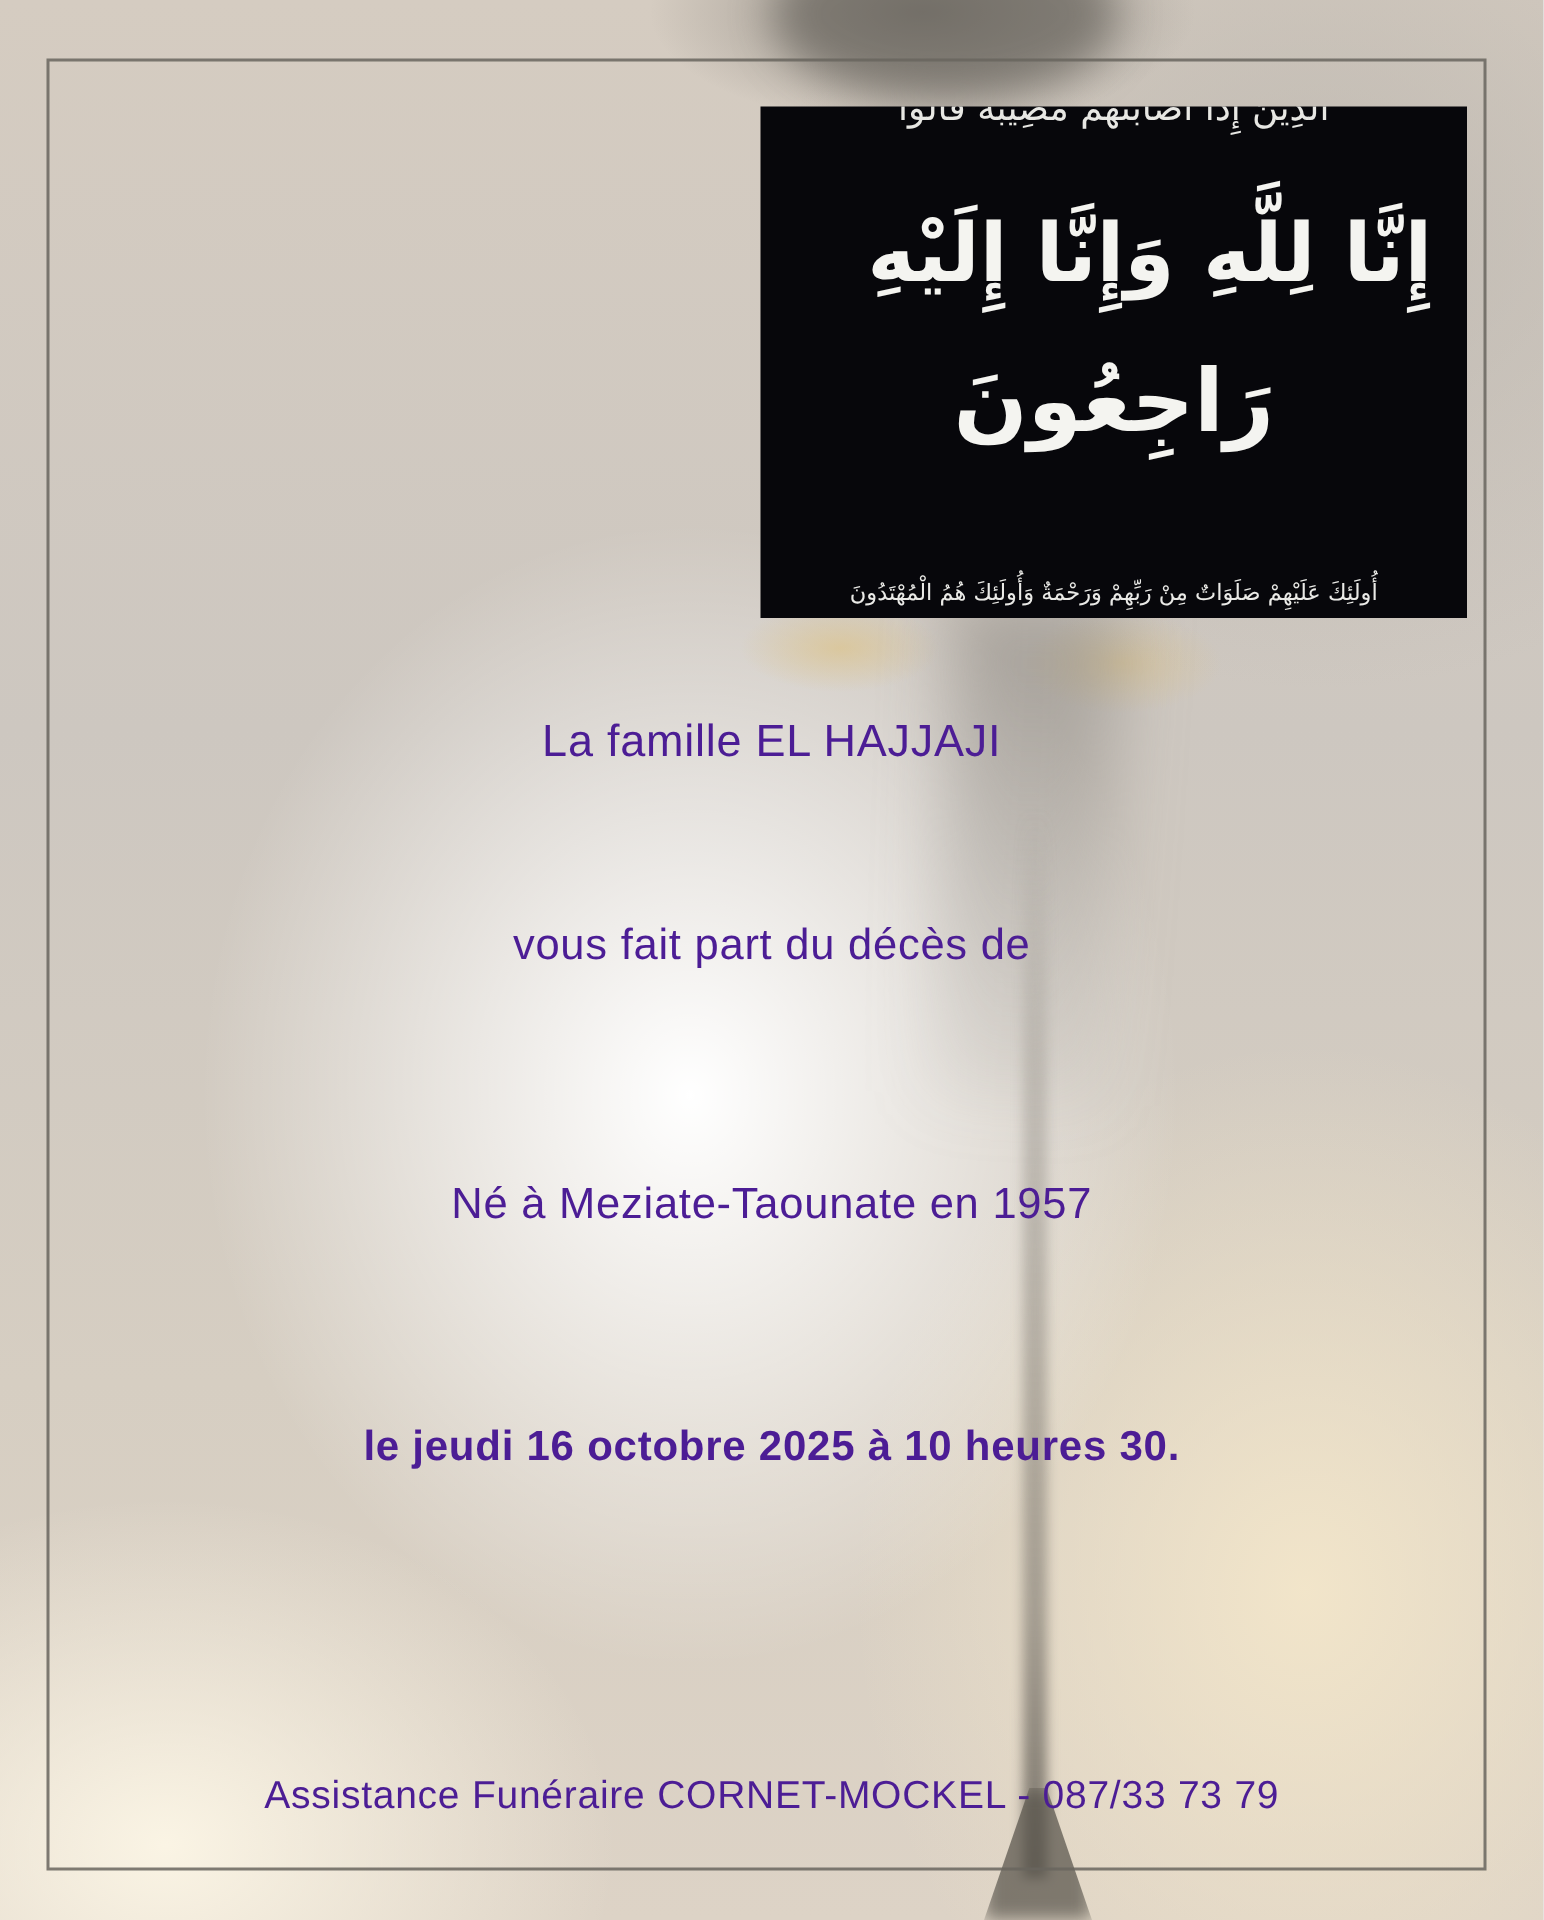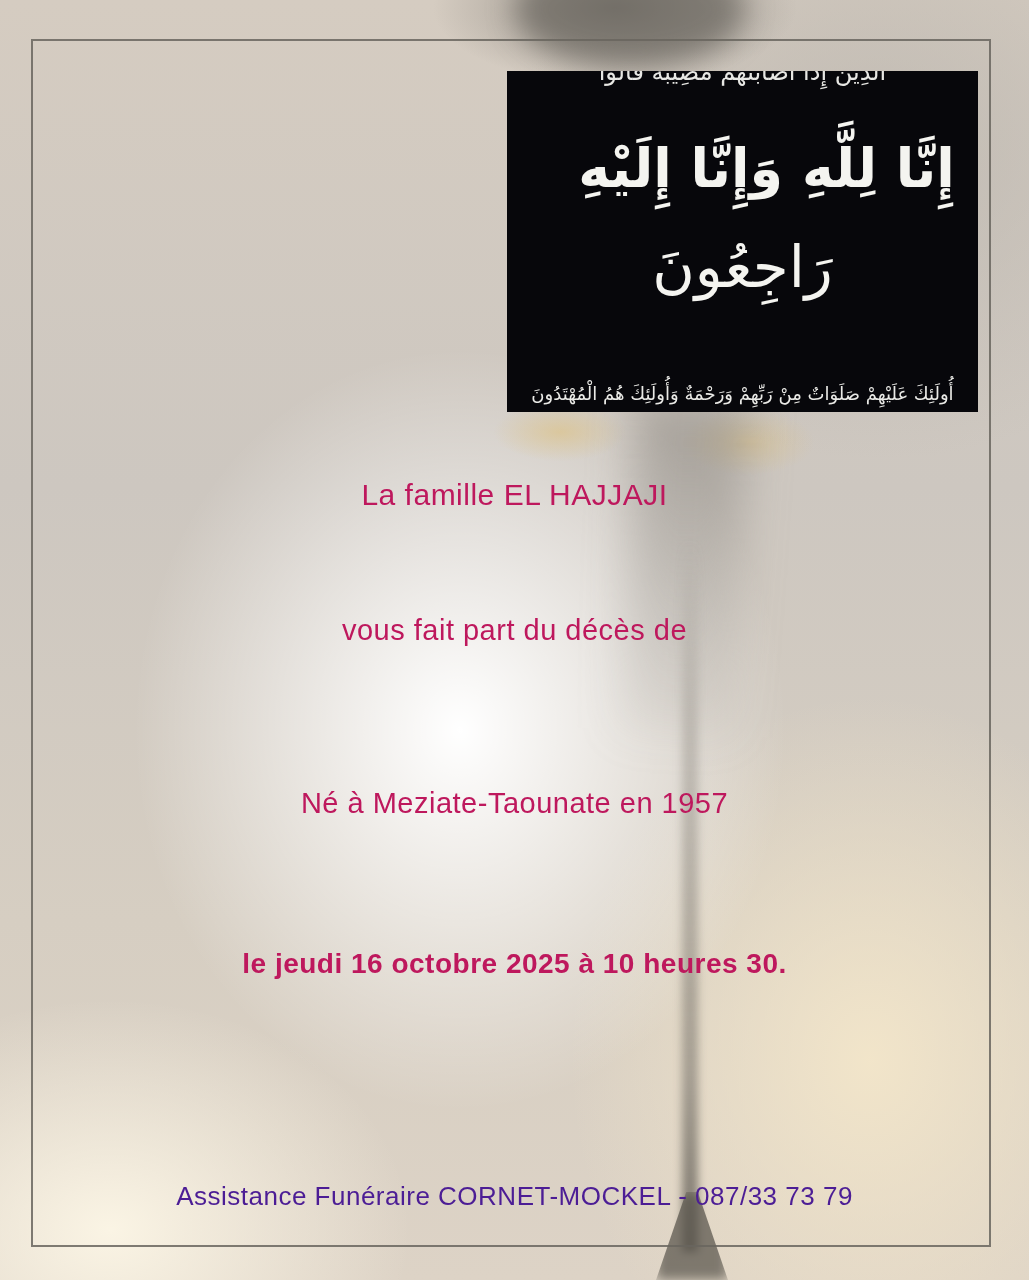--- a/index.html
+++ b/index.html
@@ -69,31 +69,31 @@
   .quran-top {
     position: absolute; top: -13px; left: 0; right: 0;
     font-size: 24px; opacity: 0.95; white-space: nowrap;
   }
   .quran-main1 {
     position: absolute; top: 66px; left: 0; right: 0;
     font-size: 54px; font-weight: bold; white-space: nowrap; padding-left: 48px;
   }
   .quran-main2 {
     position: absolute; top: 162px; left: 0; right: 0;
-    font-size: 58px; font-weight: normal;
+    font-size: 58px; font-weight: bold;
   }
   .quran-bottom {
     position: absolute; bottom: 8px; left: 0; right: 0;
-    font-size: 18px; opacity: 0.96; white-space: nowrap;
+    font-size: 15px; opacity: 0.96; white-space: nowrap;
   }
   
   .txt {
     position: absolute; left: 0; width: 1029px;
     text-align: center;
-    color: #be185d;
+    color: #4c1d95;
     letter-spacing: 0.5px;
   }
   .family-line       { top: 478px; font-size: 30px; }
   .announcement-line { top: 614px; font-size: 29px; }
   .deceased-name     { top: 684px; font-size: 34px; font-weight: 700; letter-spacing: 0.3px; }
   .birth-death       { top: 786px; font-size: 29px; line-height: 35px; }
   .burial            { top: 946px; font-size: 28px; line-height: 35px; }
   .burial b          { font-weight: 700; }
   .footer-line       { top: 1181px; font-size: 26px; color: #4c1d95; letter-spacing: 0.5px; }
 </style>

